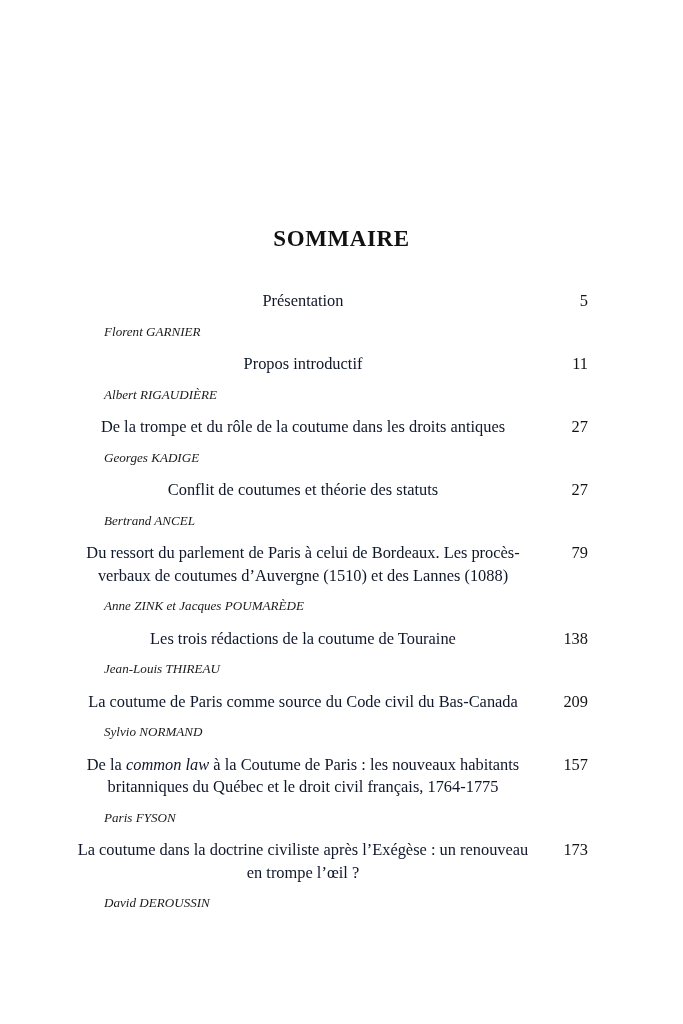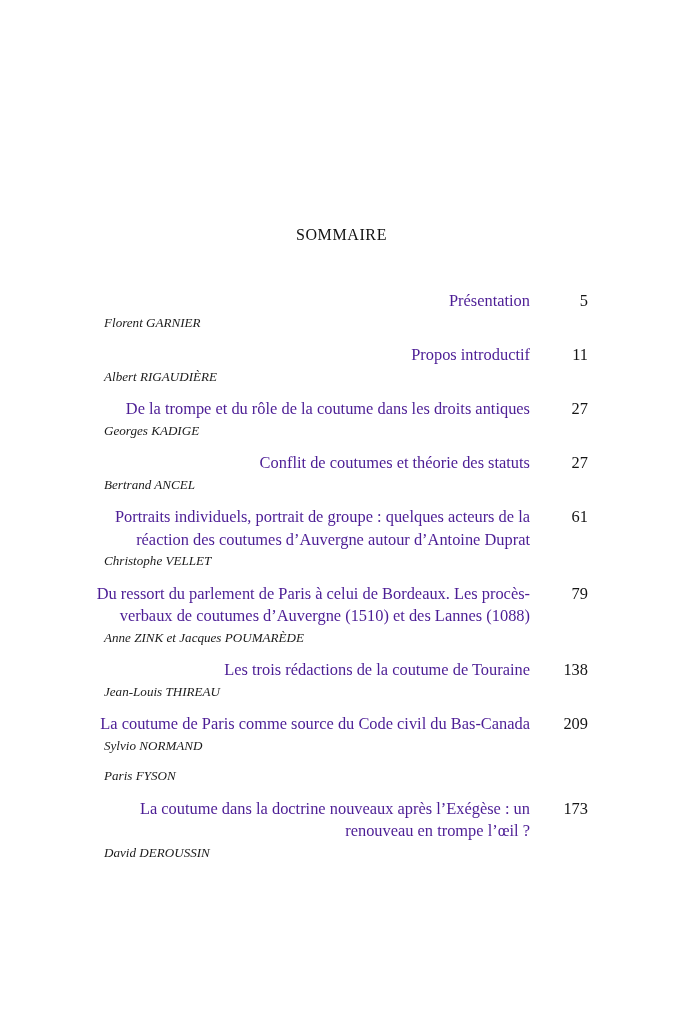--- a/index.html
+++ b/index.html
@@ -25,22 +25,22 @@
     height: 1024px;
     background: #ffffff;
   }
 
   .page-heading {
     position: absolute;
     top: 226px;
     left: 0;
     width: 683px;
     text-align: center;
-    font-size: 16px;
-    font-weight: normal;
+    font-size: 23px;
+    font-weight: bold;
     letter-spacing: 0.6px;
     color: #111111;
   }
 
   .toc {
     position: absolute;
     top: 290px;
     left: 76px;
     width: 512px;
   }
@@ -52,23 +52,23 @@
 
   .entry-head {
     position: relative;
     display: block;
   }
 
   .entry-title {
     display: block;
     font-size: 16.4px;
     line-height: 22.5px;
-    color: #4c1d95;
+    color: #0f172a;
     padding-right: 58px;
-    text-align: right;
+    text-align: center;
   }
 
   .entry-title em {
     font-style: italic;
   }
 
   .entry-page {
     position: absolute;
     top: 0;
     right: 0;
@@ -76,21 +76,21 @@
     text-align: right;
     font-size: 16.4px;
     line-height: 22.5px;
     color: #141414;
     font-variant-numeric: lining-nums;
   }
 
   .entry-author {
     display: block;
     margin-left: 28px;
-    margin-top: 1px;
+    margin-top: 10px;
     font-size: 13.1px;
     line-height: 18px;
     font-style: italic;
     color: #1a1a1a;
   }
 </style>
 </head>
 <body>
 
 <div class="page">
@@ -121,51 +121,48 @@
       </div>
       <div class="toc-entry">
         <div class="entry-head">
           <span class="entry-title">Conflit de coutumes et théorie des statuts</span>
           <span class="entry-page">27</span>
         </div>
         <span class="entry-author">Bertrand ANCEL</span>
       </div>
       <div class="toc-entry">
         <div class="entry-head">
-          <span class="entry-title">Portraits individuels, portrait de groupe : quelques acteurs de la réaction des coutumes d’Auvergne autour d’Antoine Duprat</span>
-          <span class="entry-page">61</span>
-        </div>
-        <span class="entry-author">Christophe VELLET</span>
-      </div>
-      <div class="toc-entry">
-        <div class="entry-head">
           <span class="entry-title">Du ressort du parlement de Paris à celui de Bordeaux. Les procès-verbaux de coutumes d’Auvergne (1510) et des Lannes (1088)</span>
           <span class="entry-page">79</span>
         </div>
         <span class="entry-author">Anne ZINK et Jacques POUMARÈDE</span>
       </div>
       <div class="toc-entry">
         <div class="entry-head">
           <span class="entry-title">Les trois rédactions de la coutume de Touraine</span>
           <span class="entry-page">138</span>
         </div>
         <span class="entry-author">Jean-Louis THIREAU</span>
       </div>
       <div class="toc-entry">
         <div class="entry-head">
           <span class="entry-title">La coutume de Paris comme source du Code civil du Bas-Canada</span>
           <span class="entry-page">209</span>
         </div>
         <span class="entry-author">Sylvio NORMAND</span>
       </div>
       <div class="toc-entry">
+        <div class="entry-head">
+          <span class="entry-title">De la <em>common law</em> à la Coutume de Paris : les nouveaux habitants britanniques du Québec et le droit civil français, 1764-1775</span>
+          <span class="entry-page">157</span>
+        </div>
         <span class="entry-author">Paris FYSON</span>
       </div>
       <div class="toc-entry">
         <div class="entry-head">
-          <span class="entry-title">La coutume dans la doctrine nouveaux après l’Exégèse : un renouveau en trompe l’œil ?</span>
+          <span class="entry-title">La coutume dans la doctrine civiliste après l’Exégèse : un renouveau en trompe l’œil ?</span>
           <span class="entry-page">173</span>
         </div>
         <span class="entry-author">David DEROUSSIN</span>
       </div>
     </div>
 
 </div>
 
 </body></html>

